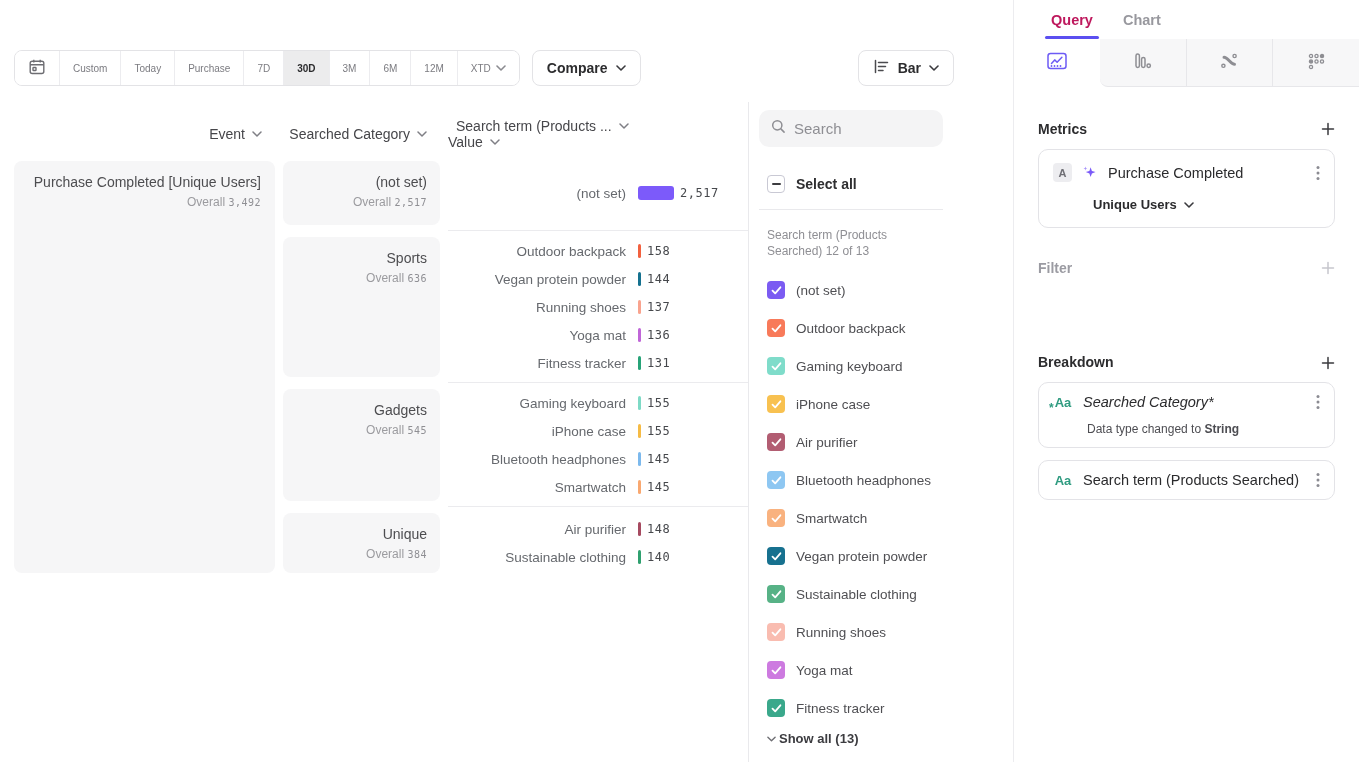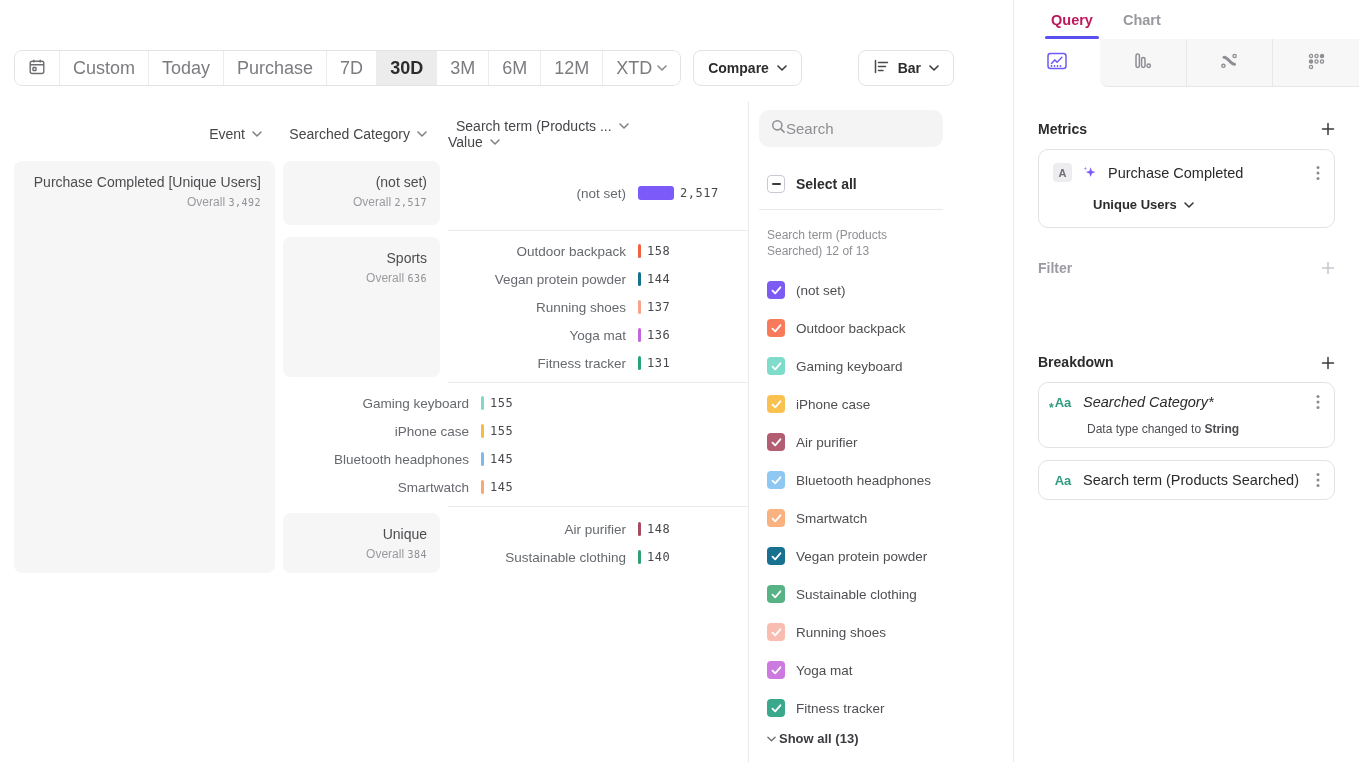--- a/index.html
+++ b/index.html
@@ -5,21 +5,21 @@
   *{margin:0;padding:0;box-sizing:border-box;}
   html,body{width:1359px;height:762px;background:#fff;}
   body{font-family:"Liberation Sans",sans-serif;color:#2d2d2f;overflow:hidden;}
   .app{display:flex;width:1359px;height:762px;}
   .main{width:1013px;position:relative;}
   .mono{font-family:"DejaVu Sans Mono",monospace;letter-spacing:.5px;}
 
   
   .toolbar{display:flex;align-items:center;margin:50px 0 0 14px;height:36px;}
   .range-group{display:flex;align-items:stretch;height:36px;border:1px solid #e3e3e6;border-radius:8px;overflow:hidden;background:#fff;}
-  .range-btn{display:flex;align-items:center;gap:5px;padding:0 13px;font-size:18px;color:#7b7b80;background:#fff;border:none;border-left:1px solid #ececef;cursor:pointer;white-space:nowrap;}
+  .range-btn{display:flex;align-items:center;gap:5px;padding:0 13px;font-size:10px;color:#7b7b80;background:#fff;border:none;border-left:1px solid #ececef;cursor:pointer;white-space:nowrap;}
   .range-btn:first-child{border-left:none;}
   .range-btn.active{background:#ececed;color:#2c2c2e;font-weight:700;}
   .icon-cell{display:flex;align-items:center;justify-content:center;padding:0 13px;border:none;background:#fff;}
   .pill-btn{display:flex;align-items:center;gap:8px;height:36px;margin-left:12px;padding:0 14px;font-size:14px;font-weight:600;color:#2c2c2e;background:#fff;border:1px solid #e3e3e6;border-radius:8px;cursor:pointer;}
   .chart-type-btn{margin-left:auto;margin-right:59px;}
   .chev{display:none;}
   .chev.show{display:inline-block;}
   .chev-static{display:inline-block;}
 
   
@@ -48,21 +48,21 @@
   .rows{margin-left:8px;width:300px;display:flex;flex-direction:column;justify-content:center;}
   .vrow{height:28px;display:flex;align-items:center;cursor:pointer;}
   .rows div.vrow:only-of-type{height:64px;}
   .term{flex:1;text-align:right;font-size:13.5px;color:#66696e;white-space:nowrap;}
   .bar-area{width:110px;margin-left:12px;display:flex;align-items:center;gap:6px;}
   .bar{height:14px;border-radius:3px;flex:none;}
   .val{font-size:12px;color:#46484c;}
 
   
   .filter-panel{flex:1;border-left:1px solid #e9e9ec;padding:8px 0 0 10px;}
-  .search-box{width:184px;height:37px;background:#f4f4f5;border-radius:10px;display:flex;align-items:center;padding:0 12px;}
+  .search-box{width:184px;height:37px;background:#f4f4f5;border-radius:10px;display:flex;align-items:center;gap:8px;padding:0 12px;}
   .search-box input{border:none;background:transparent;outline:none;font-family:"Liberation Sans",sans-serif;font-size:15px;color:#3a3a3c;width:130px;}
   .search-box input::placeholder{color:#8e8e93;}
   .select-all{display:flex;align-items:center;gap:11px;margin:28px 0 0 8px;cursor:pointer;}
   .cb{width:18px;height:18px;border-radius:4px;flex:none;display:flex;align-items:center;justify-content:center;}
   .cb-ind{background:#fff;border:1.5px solid #c9c9d4;}
   .cb-ind .dash{width:9px;height:2px;background:#3c3c40;border-radius:1px;}
   .select-all-label{font-size:14px;font-weight:700;color:#2e2e30;}
   .fp-divider{width:184px;height:1px;background:#e9e9ec;margin-top:16px;}
   .list-label{margin:17px 0 0 8px;width:176px;font-size:12px;line-height:16px;color:#8f8f94;}
   .cb-list{margin-top:12px;}
@@ -285,20 +285,27 @@
                   <div class="vrow">
                       <div class="term">Fitness tracker</div>
                       <div class="bar-area">
                         <span class="bar" style="background: rgb(39, 163, 120); width: 3px;"></span>
                         <span class="val mono">131</span>
                       </div>
                     </div>
                 </div>
               </div>
               <div class="group">
+                <div class="block cat-block">
+                  <div class="blk-name">Gadgets</div>
+                  <div class="blk-overall">
+                    <span>Overall</span>
+                    <span class="mono">545</span>
+                  </div>
+                </div>
                 <div class="rows">
                   <div class="vrow">
                       <div class="term">Gaming keyboard</div>
                       <div class="bar-area">
                         <span class="bar" style="background: rgb(126, 218, 198); width: 3px;"></span>
                         <span class="val mono">155</span>
                       </div>
                     </div>
                   <div class="vrow">
                       <div class="term">iPhone case</div>

